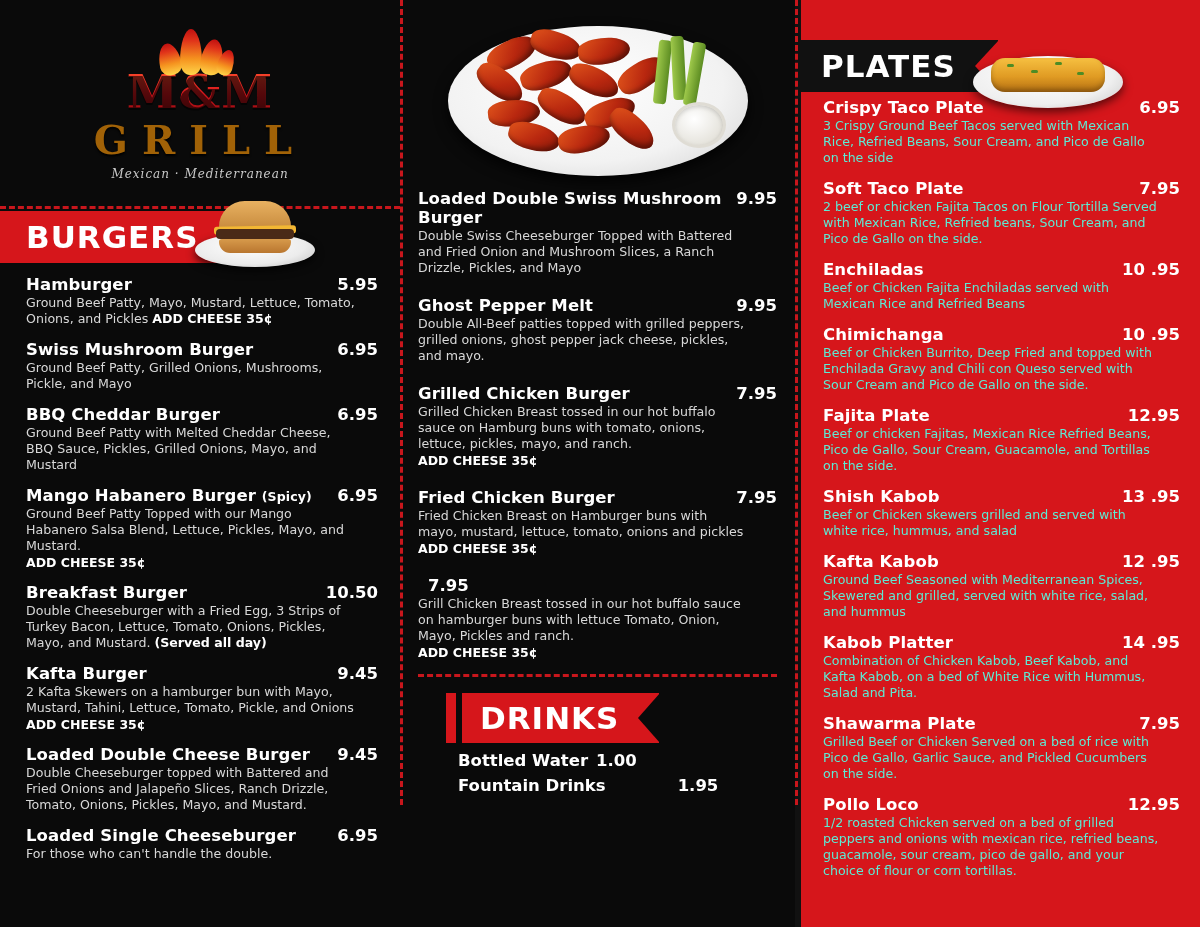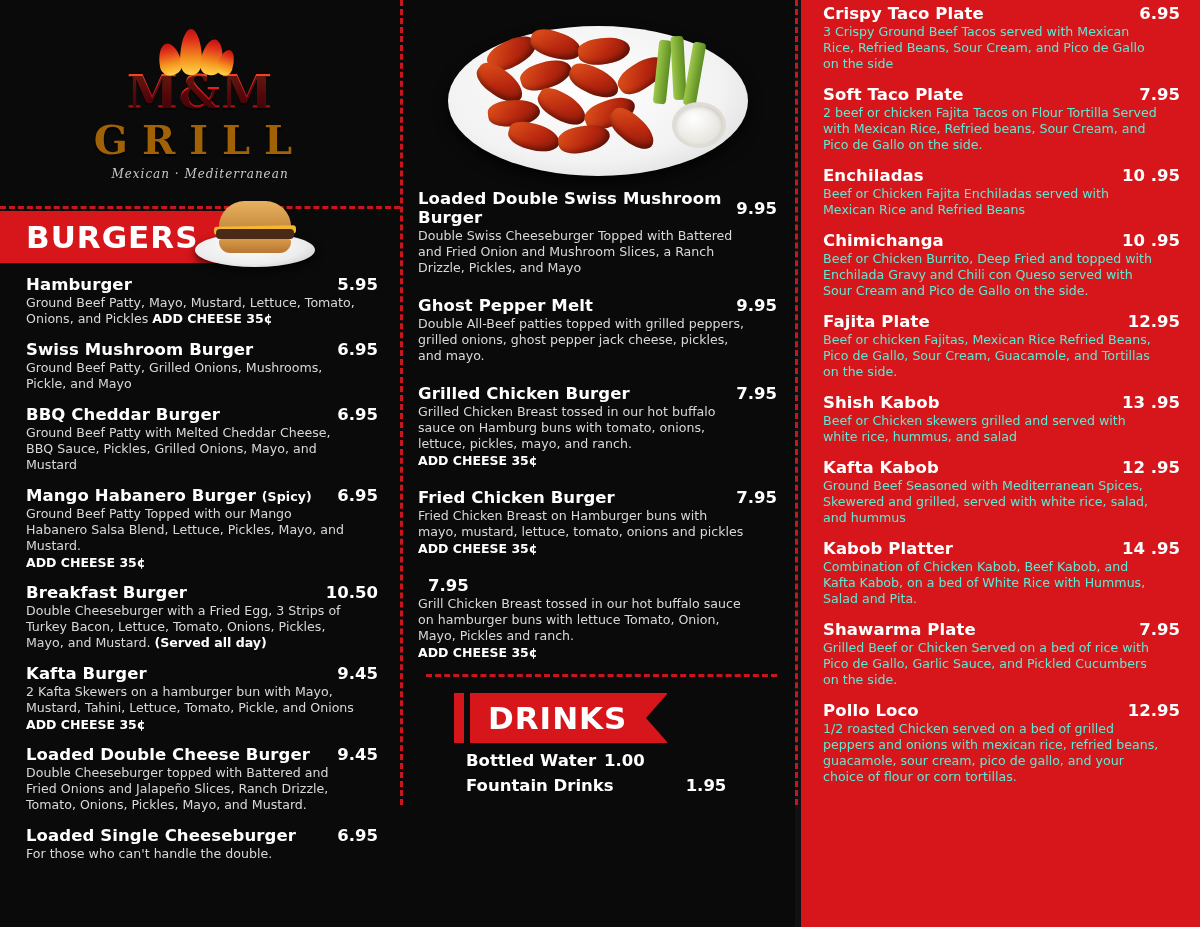--- a/index.html
+++ b/index.html
@@ -250,21 +250,21 @@
   
   .items {
     padding: 10px 22px 0 26px;
   }
   .items.mid { padding: 0 18px 0 18px; }
   .items.right { padding: 4px 20px 0 28px; }
 
   .item { margin-bottom: 13px; }
   .item-head {
     display: flex;
-    align-items: center;
+    align-items: flex-start;
     justify-content: space-between;
   }
   .item-name {
     color: #fff;
     font-family: "DejaVu Sans", sans-serif;
     font-weight: bold;
     font-size: 16.5px;
     letter-spacing: .1px;
   }
   .item-name .qual {
@@ -292,21 +292,21 @@
   .addon {
     color: #fff;
     font-family: "DejaVu Sans", sans-serif;
     font-weight: bold;
     font-size: 12.5px;
     margin-top: 1px;
     display: block;
   }
 
   
-  .drinks-wrap { margin-top: 8px; margin-left: 8px; }
+  .drinks-wrap { margin-top: 8px; }
   .drinks-banner {
     position: relative;
     margin-top: 14px;
     height: 54px;
     display: flex;
     align-items: center;
   }
   .drinks-bar {
     width: 10px; height: 50px;
     background: #d6161b;
@@ -530,20 +530,33 @@
       <div class="drink-line spaced">
         <span class="dname">Fountain Drinks</span>
         <span class="dprice">1.95</span>
       </div>
     </div>
 
   </div>
 
   <div class="col-right">
 
+    <div class="banner dark" style="margin-top:38px;">
+      <div class="banner-flag">
+        <span class="banner-title">PLATES</span>
+      </div>
+      <div class="plates-photo">
+        <div class="plates-dish"></div>
+        <div class="plates-food"></div>
+        <div class="plates-herb" style="left:34px; top:24px;"></div>
+        <div class="plates-herb" style="left:58px; top:30px;"></div>
+        <div class="plates-herb" style="left:82px; top:22px;"></div>
+        <div class="plates-herb" style="left:104px; top:32px;"></div>
+      </div>
+    </div>
 
     <div class="items right">
 
       <div class="item">
         <div class="item-head">
           <span class="item-name">Crispy Taco Plate</span>
           <span class="item-price">6.95</span>
         </div>
         <div class="item-desc">3 Crispy Ground Beef Tacos served with Mexican Rice, Refried Beans, Sour Cream, and Pico de Gallo on the side</div>
       </div>

